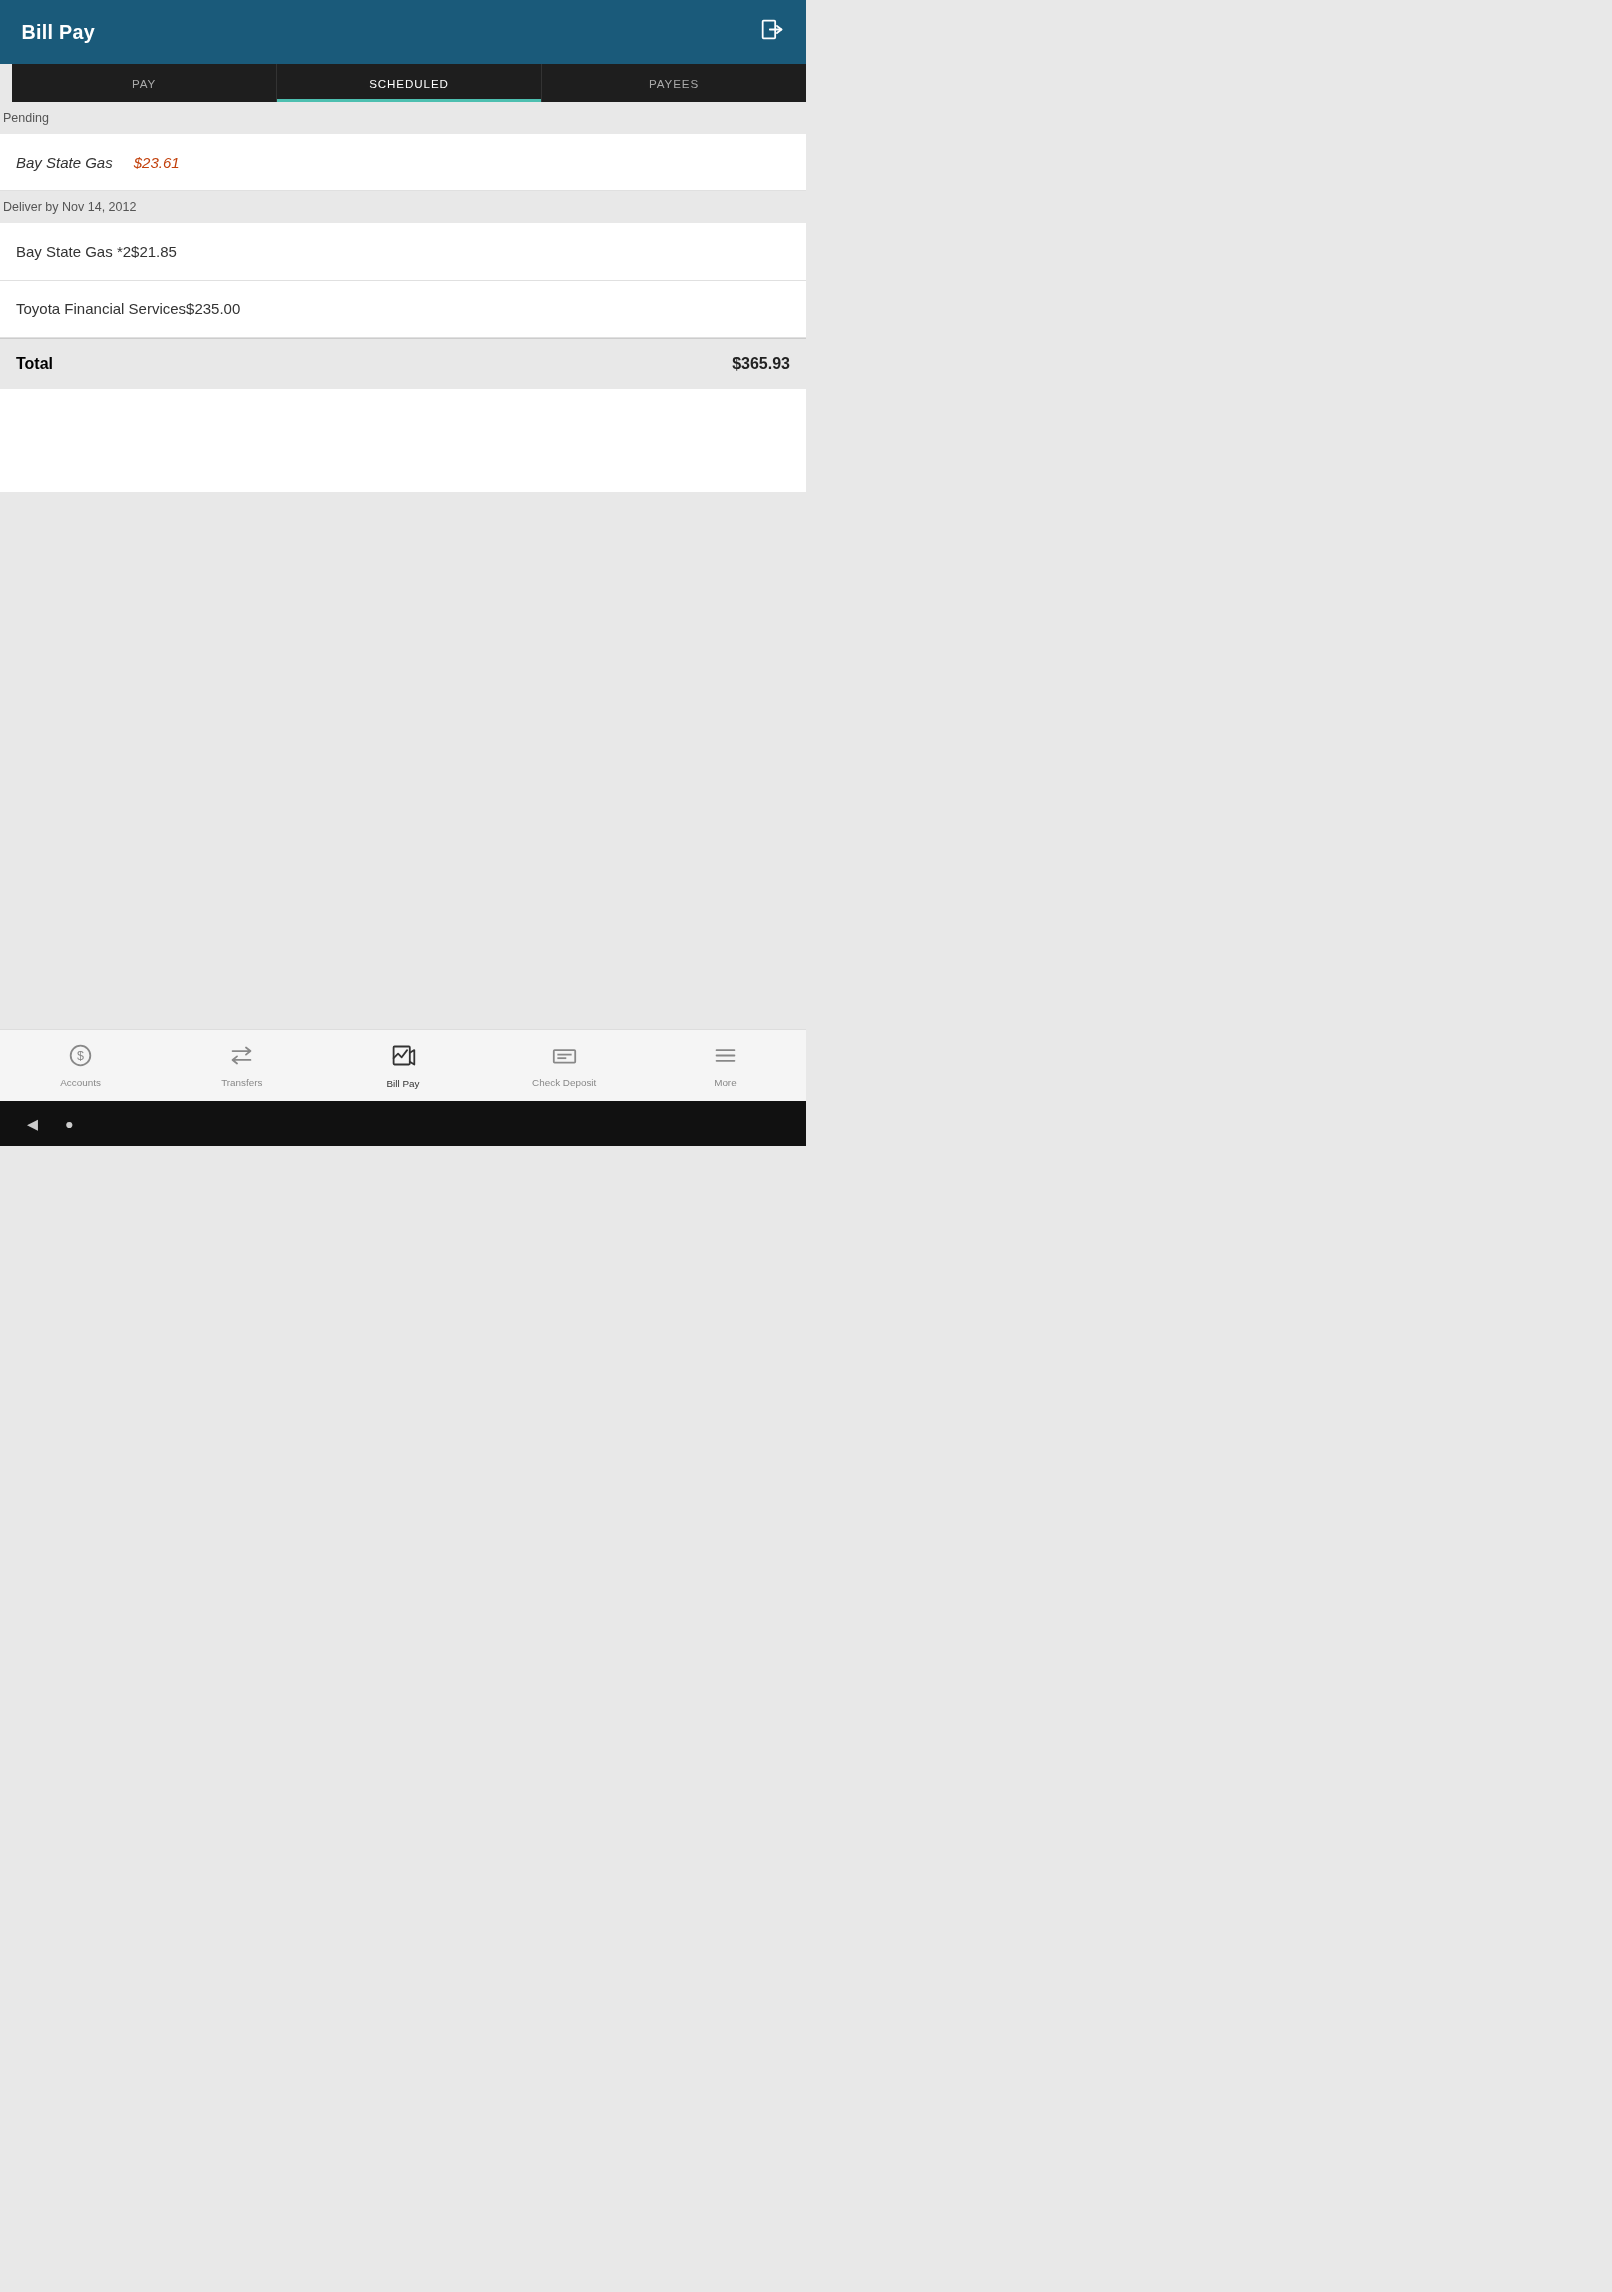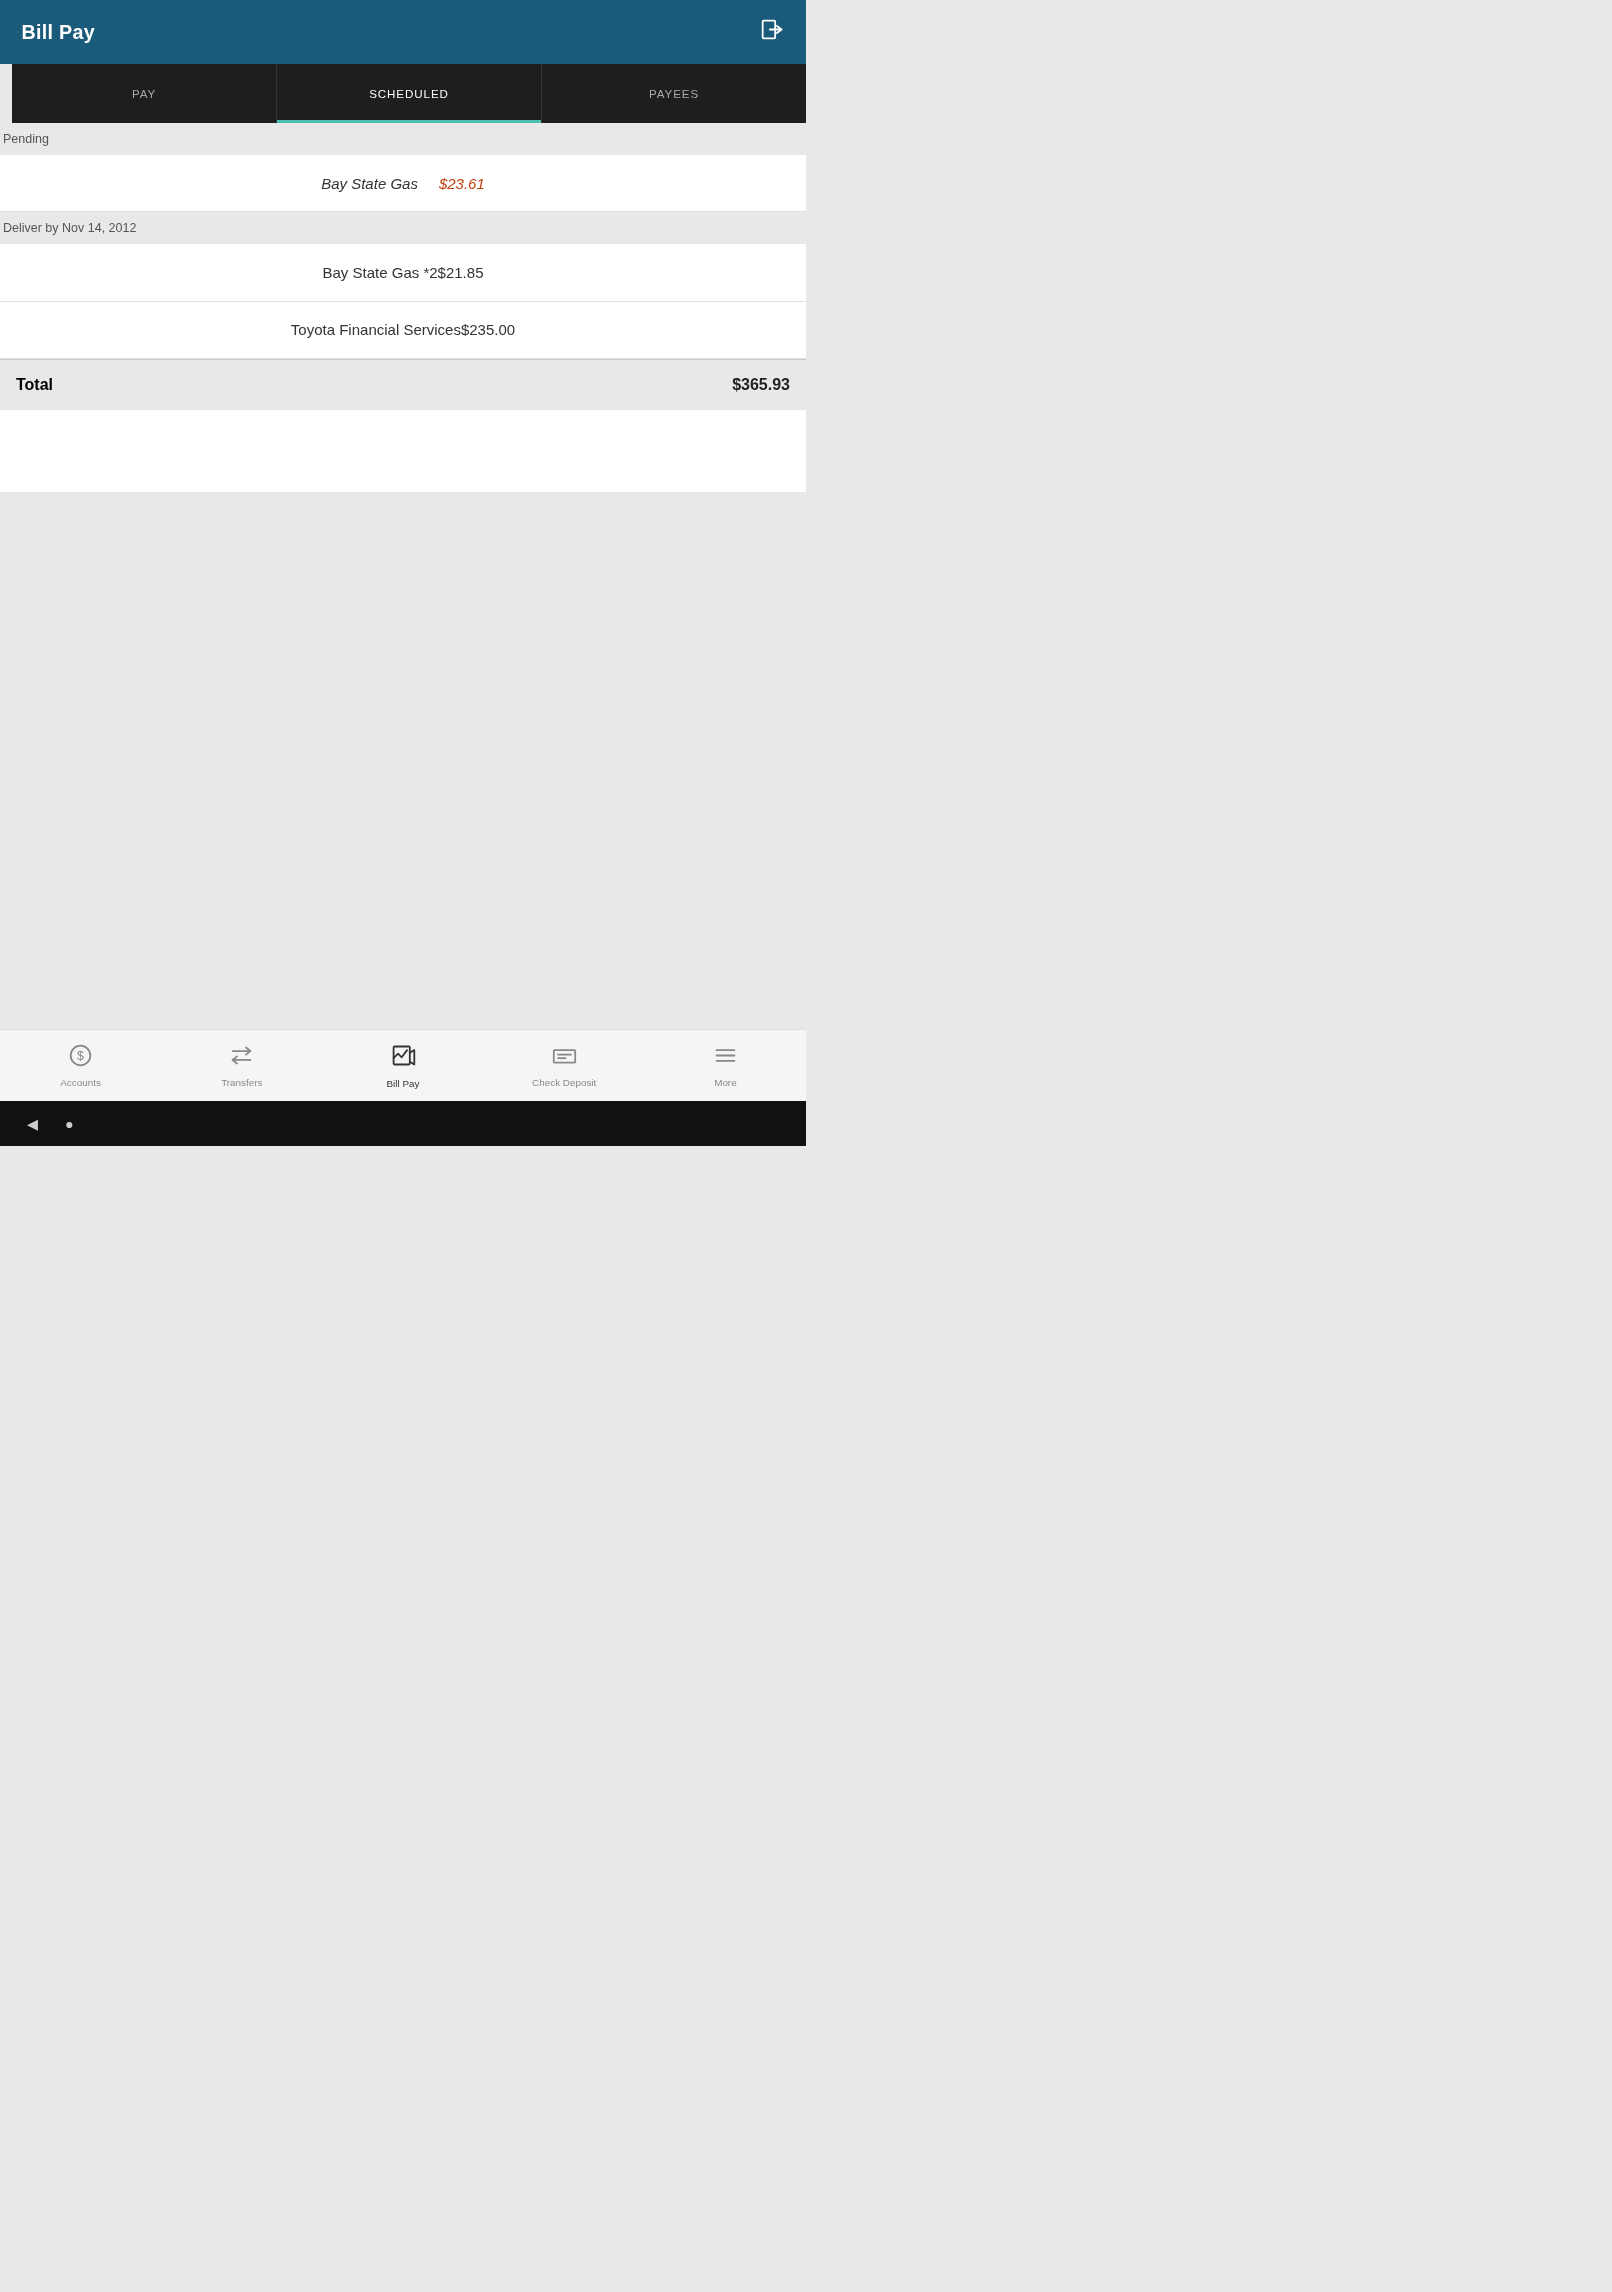--- a/index.html
+++ b/index.html
@@ -37,21 +37,21 @@
 
     .header-icon {
       color: #ffffff;
       font-size: 21.5px;
     }
 
     
     .tab-bar {
       background: #1e1e1e;
       display: flex;
-      height: 59px;
+      height: 38px;
       margin-left: 12px;
     }
 
     .tab {
       flex: 1;
       display: flex;
       align-items: center;
       justify-content: center;
       color: #aaaaaa;
       font-size: 11.6px;
@@ -95,21 +95,21 @@
       color: #555555;
       font-weight: 400;
     }
 
     
     .list-item {
       background: #ffffff;
       padding: 19.7px 16px;
       display: flex;
       align-items: center;
-      justify-content: center;
+      justify-content: flex-start;
       border-bottom: 0.9px solid #e0e0e0;
     }
 
     .list-item:last-child {
       border-bottom: none;
     }
 
     .item-name {
       font-size: 15px;
       color: #333333;

